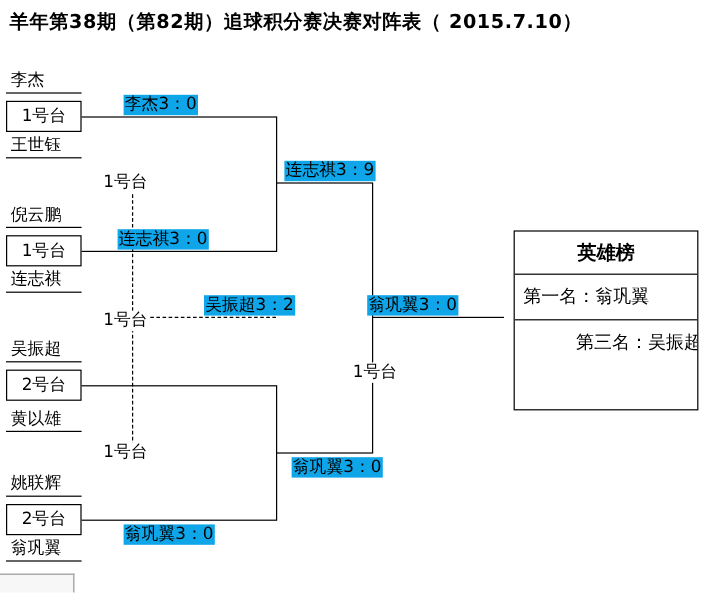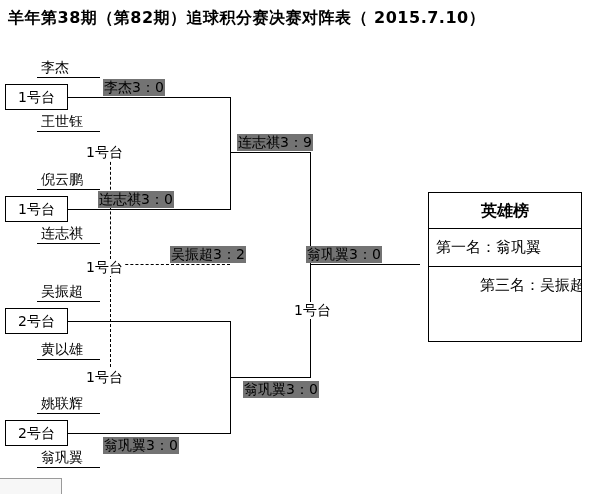--- a/index.html
+++ b/index.html
@@ -3,30 +3,30 @@
 <meta charset="utf-8">
 <style>
   * { margin:0; padding:0; box-sizing:border-box; }
   html,body { background:#fff; }
   body { font-family:"DejaVu Sans","Liberation Sans",sans-serif; color:#000; }
   .page { position:relative; width:600px; height:494px; background:#ffffff; overflow:hidden; }
 
   .title { position:absolute; left:8px; top:8px; font-size:16px; font-weight:bold; letter-spacing:0.5px; white-space:nowrap; }
 
   .name-slot { position:absolute; left:5px; width:63px; height:22px; border-bottom:1px solid #000;
-               font-size:14px; line-height:22px; padding-left:4px; white-space:nowrap;margin-left:32px; }
+               font-size:14px; line-height:22px; padding-left:4px; white-space:nowrap; }
   .table-box { position:absolute; left:5px; width:63px; height:26px; border:1px solid #000;
                font-size:14px; line-height:24px; text-align:center; background:#fff; }
 
   .hline  { position:absolute; height:0; border-top:1px solid #000; }
   .vline  { position:absolute; width:0;  border-left:1px solid #000; }
   .dash-h { position:absolute; height:0; border-top:1px dashed #000; }
   .dash-v { position:absolute; width:0;  border-left:1px dashed #000; }
 
-  .result { position:absolute; font-size:14px; line-height:17px; white-space:nowrap; background:#737373; padding:0 1px; }
+  .result { position:absolute; font-size:14px; line-height:17px; white-space:nowrap; background:#0ea5e9; padding:0 1px; }
   .table-label { position:absolute; font-size:14px; line-height:17px; white-space:nowrap; background:#fff; padding:0 2px; }
 
   .leaderboard { position:absolute; left:428px; top:192px; width:154px; height:150px;
                  border:1px solid #000; background:#fff; overflow:hidden; }
   .lb-header { height:36px; line-height:35px; text-align:center; font-weight:bold; font-size:16px;
                border-bottom:1px solid #000; }
   .lb-row { height:38px; line-height:37px; font-size:15px; padding-left:7px; border-bottom:1px solid #000; white-space:nowrap; }
   .lb-row.last { border-bottom:none;margin-left:44px; }
 
   .corner-cell { position:absolute; left:0; top:478px; width:62px; height:16px;

